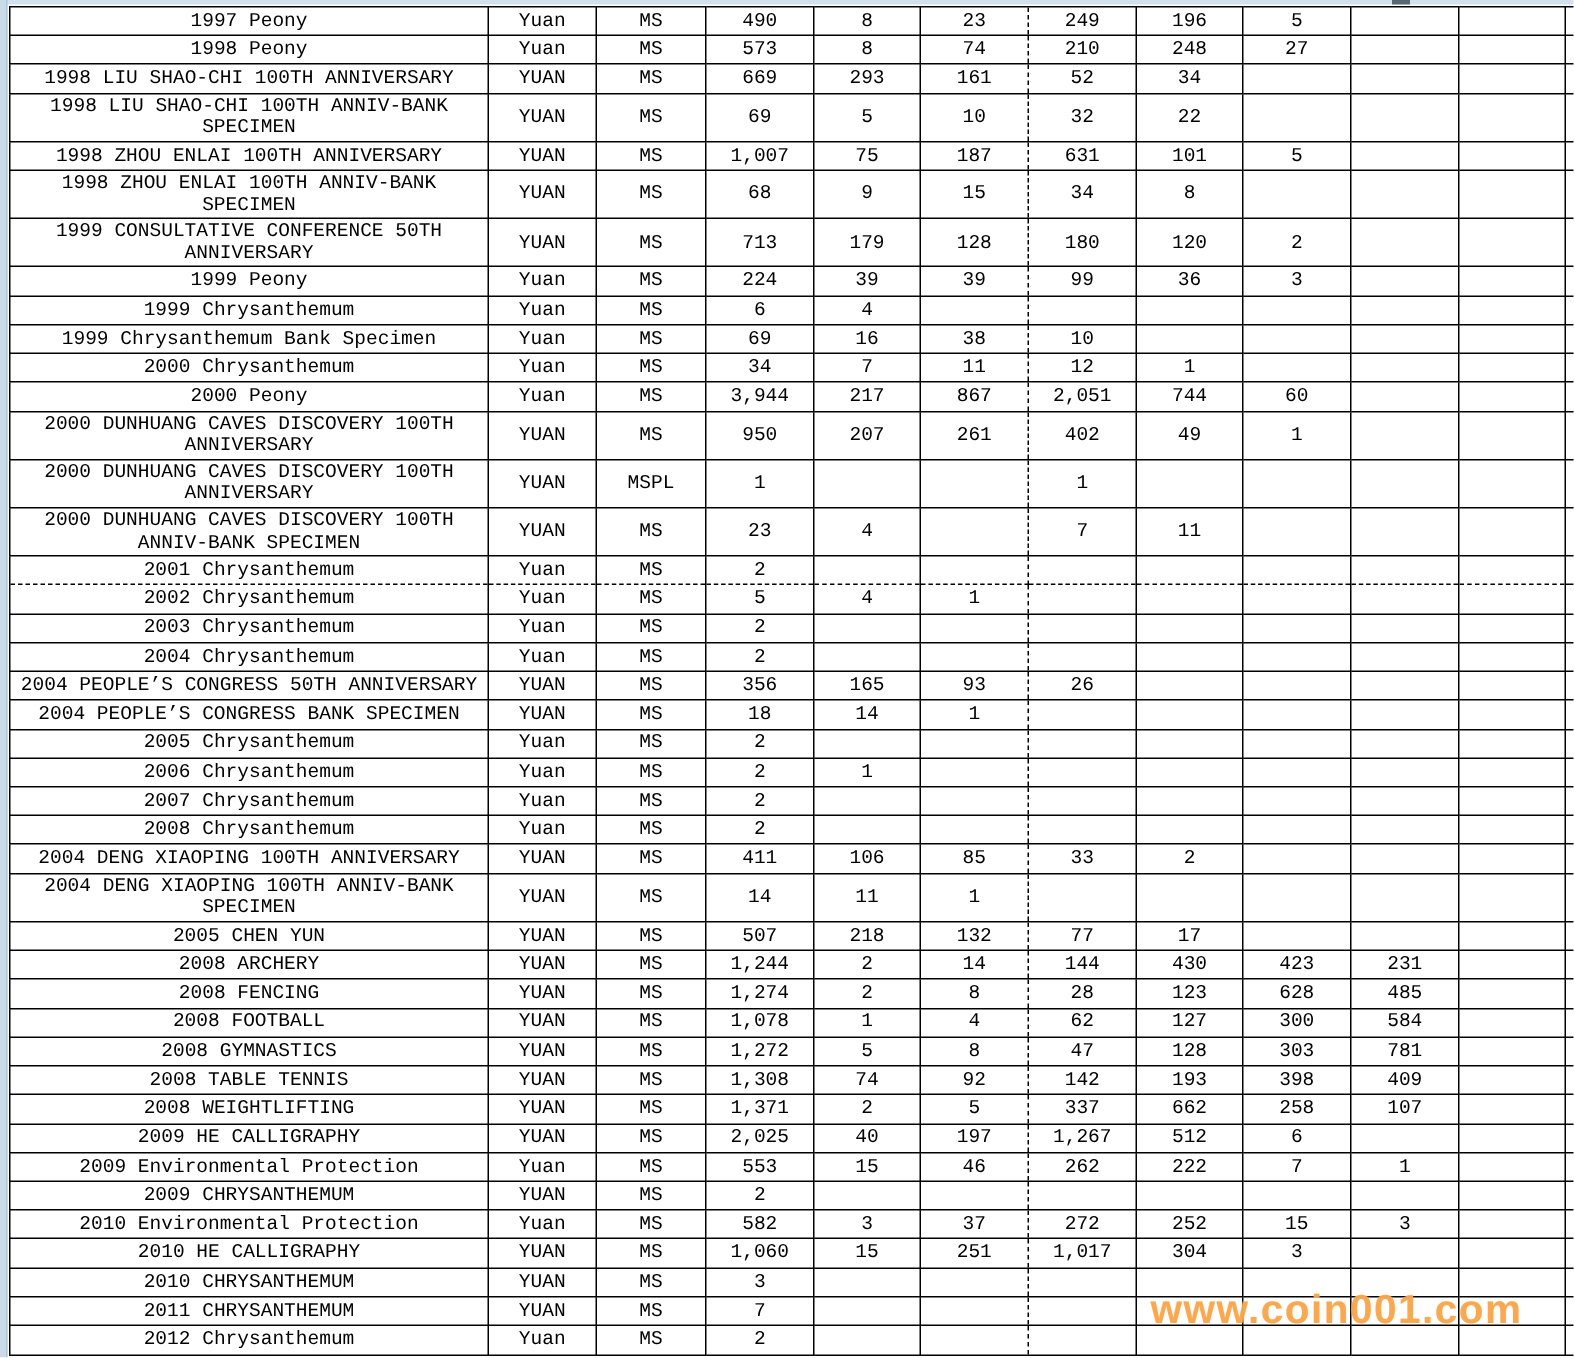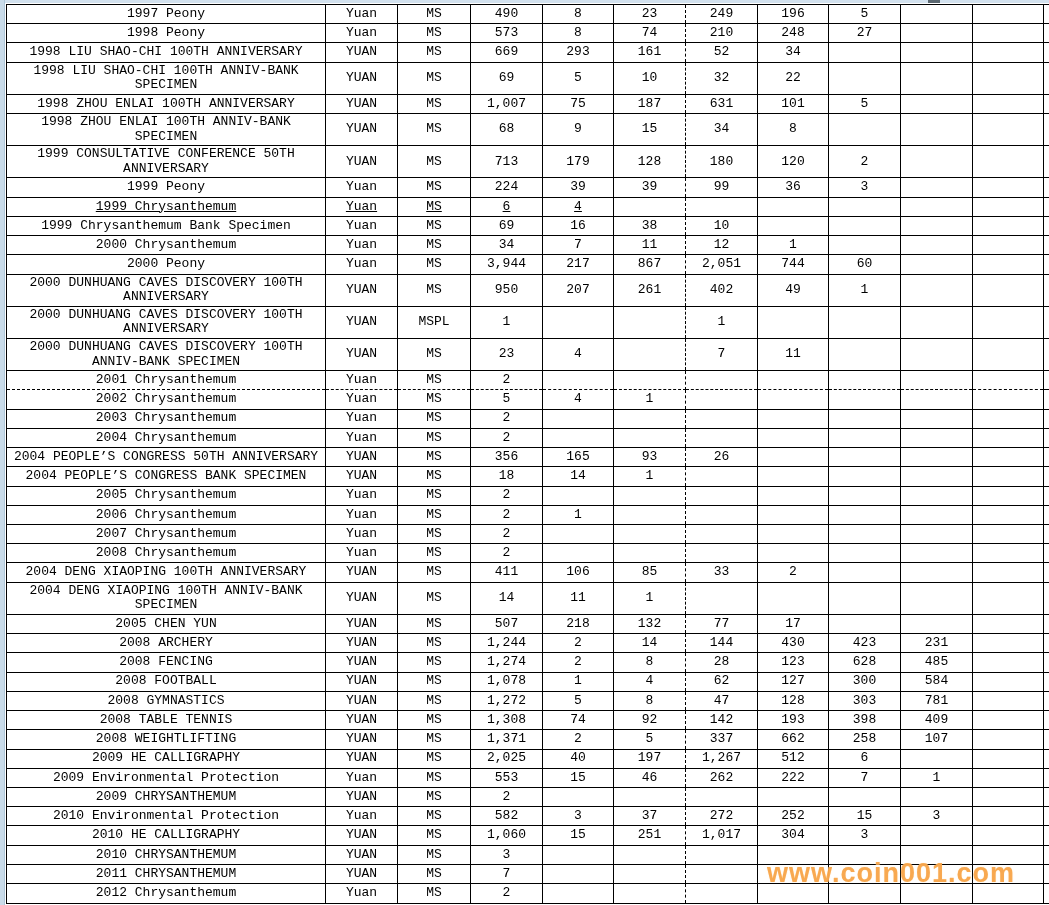--- a/index.html
+++ b/index.html
@@ -180,21 +180,21 @@
           <td>224</td>
           <td>39</td>
           <td class="vd-r">39</td>
           <td class="vd-l">99</td>
           <td>36</td>
           <td>3</td>
           <td></td>
           <td></td>
           <td class="partial"></td>
         </tr>
-        <tr style="height: 18px; text-decoration: underline;">
+        <tr style="height: 18px;">
           <td>1999 Chrysanthemum</td>
           <td>Yuan</td>
           <td>MS</td>
           <td>6</td>
           <td>4</td>
           <td class="vd-r"></td>
           <td class="vd-l"></td>
           <td></td>
           <td></td>
           <td></td>

